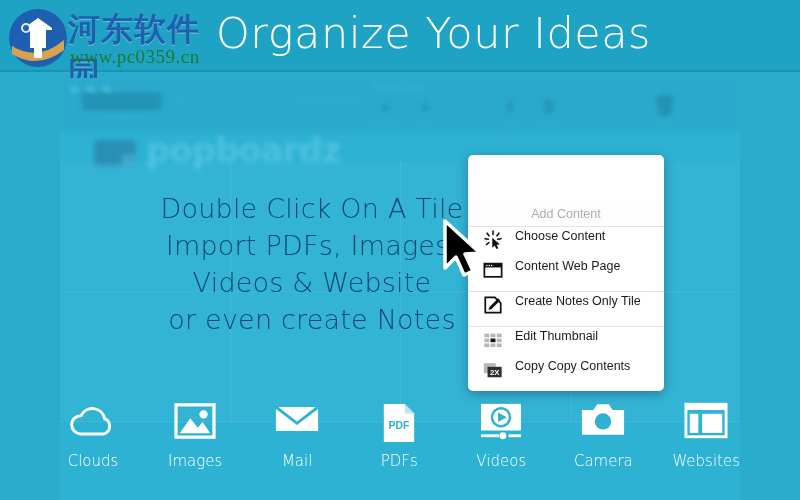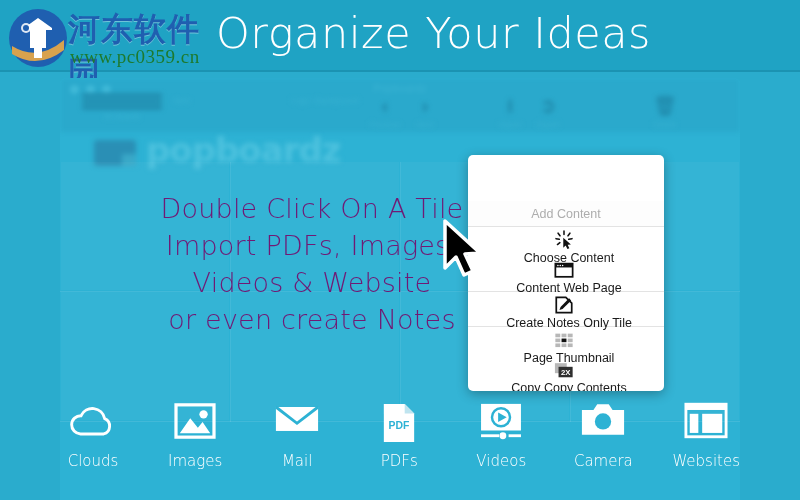--- a/index.html
+++ b/index.html
@@ -87,21 +87,21 @@
 
   
   #tile-grid { position:absolute; left:0; top:84px; width:680px; height:338px; }
   .gridline-v { position:absolute; top:0; width:1px; height:260px; background:rgba(255,255,255,0.10); }
   .gridline-h { position:absolute; left:0; width:680px; height:1px; background:rgba(255,255,255,0.10); }
   .tile-shade { position:absolute; background:rgba(255,255,255,0.035); }
 
   
   #hero {
     position:absolute; left:62px; top:112px; width:380px;
-    text-align:center; color:#701a75;
+    text-align:center; color:#0c4a6e;
     font-family:"DejaVu Sans", sans-serif;
     font-weight:300; font-size:27px; line-height:37px;
     letter-spacing:0.2px;
     pointer-events:none;
   }
   #hero div { white-space:nowrap; }
 
   
   #context-menu {
     position:absolute; left:468px; top:155px; width:196px;
@@ -114,23 +114,22 @@
   #menu-header {
     height:26px; line-height:26px; text-align:center;
     font-size:12.5px; color:#adadad;
     background:#fdfdfd;
     border-bottom:1px solid #e3e3e3;
     margin-top:46px;
   }
   .menu-group { padding:2px 0; }
   .menu-group + .menu-group { border-top:1px solid #e3e3e3; }
   .menu-item {
-    display:flex; align-items:center; height:30px; padding:0 8px 0 14px;
+    display:flex; height:30px; padding:0 8px 0 14px;
     cursor:default;
-    flex-direction:column;
   }
   .menu-item .mi-icon {
     width:22px; height:22px; flex:0 0 22px; margin-right:11px;
     display:flex; align-items:center; justify-content:center;
   }
   .menu-item .mi-label {
     font-size:12.5px; color:#1a1a1a; white-space:nowrap;
     font-weight:400;
   }
 
@@ -306,21 +305,21 @@
             <rect x="15.1" y="4" width="5.4" height="4"></rect>
             <rect x="1.5" y="9.4" width="5.4" height="4"></rect>
             <rect x="15.1" y="9.4" width="5.4" height="4"></rect>
             <rect x="1.5" y="14.8" width="5.4" height="4"></rect>
             <rect x="8.3" y="14.8" width="5.4" height="4"></rect>
             <rect x="15.1" y="14.8" width="5.4" height="4"></rect>
           </g>
           <rect x="8.3" y="9.4" width="5.4" height="4" fill="#111"></rect>
         </svg>
       </span>
-      <span class="mi-label">Page Thumbnail</span>
+      <span class="mi-label">Edit Thumbnail</span>
     </div>
     <div class="menu-item">
       <span class="mi-icon">
         <svg viewBox="0 0 22 22" width="20" height="20">
           <rect x="1" y="3.5" width="13" height="11" fill="#b7b7b7"></rect>
           <rect x="5" y="7.5" width="15.5" height="11.5" fill="#2f2f2f"></rect>
           <text x="13" y="16.2" font-family="Liberation Sans, sans-serif" font-size="8.6" font-weight="bold" fill="#ffffff" text-anchor="middle">2X</text>
         </svg>
       </span>
       <span class="mi-label">Copy Copy Contents</span>

